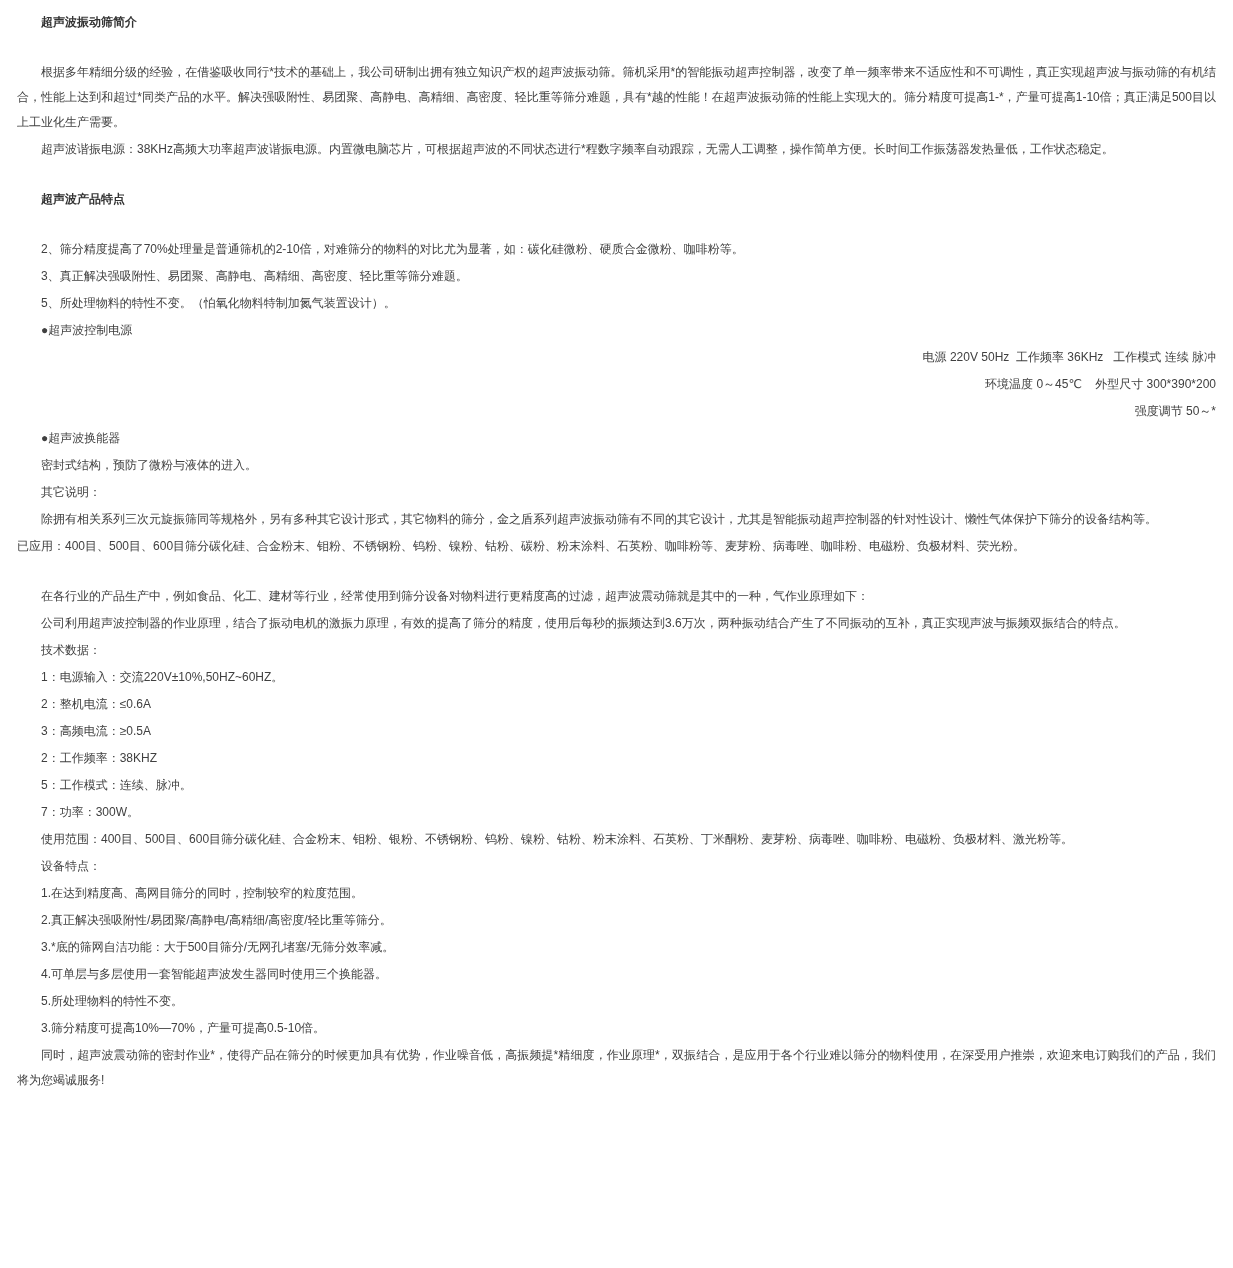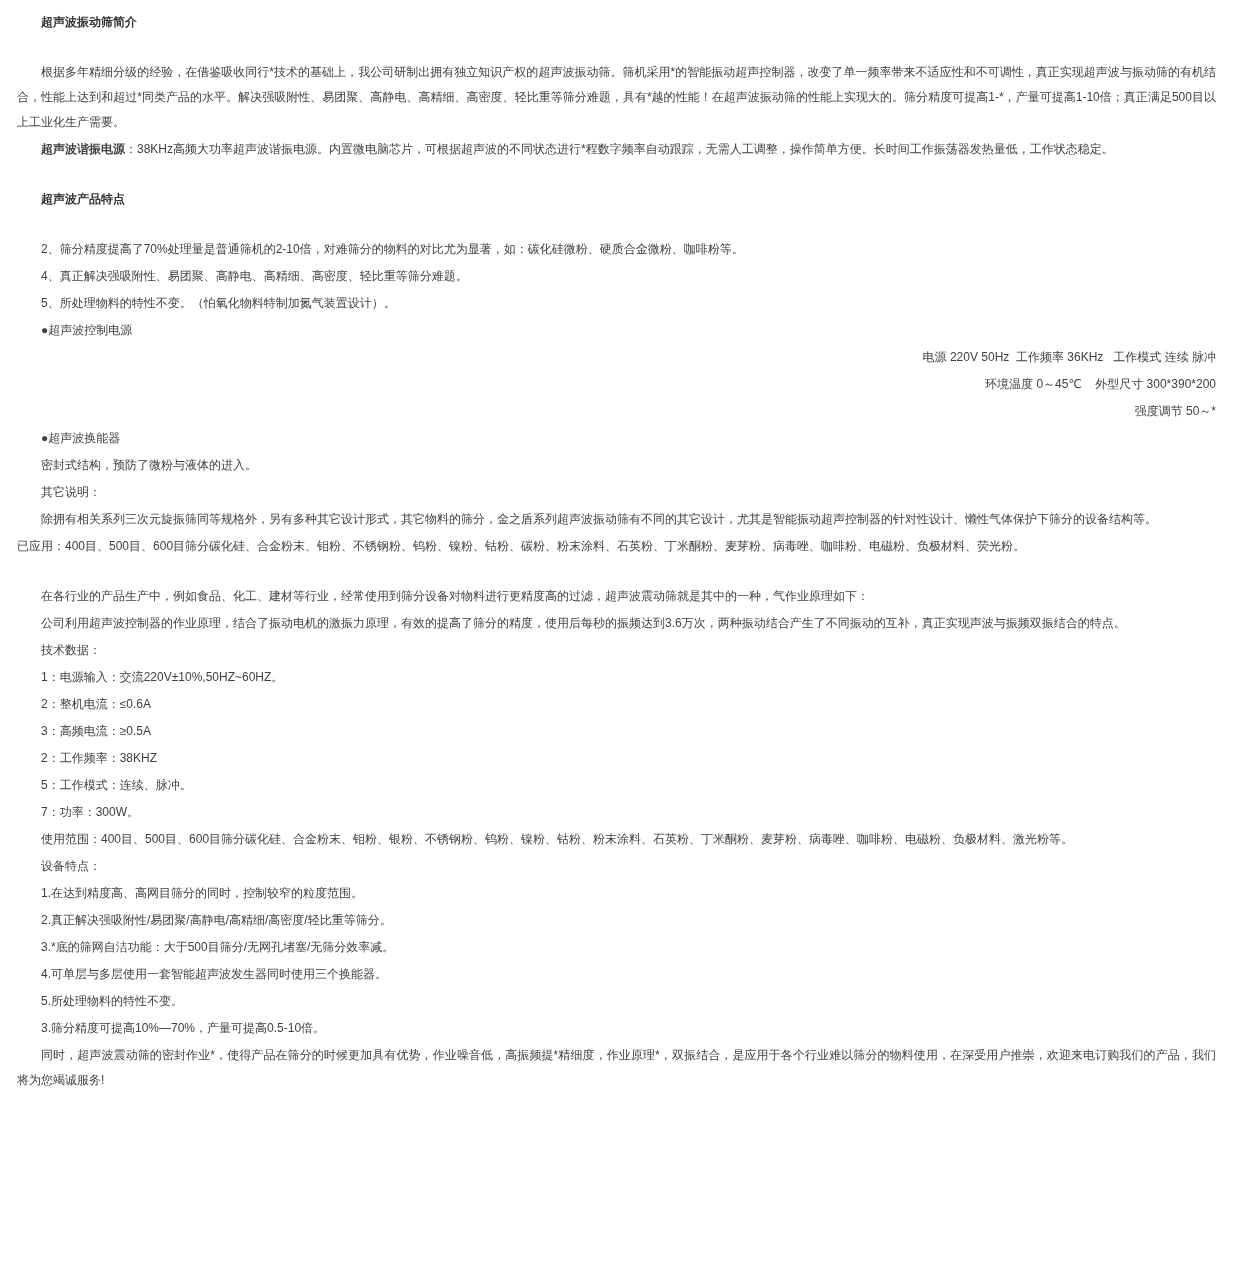--- a/index.html
+++ b/index.html
@@ -31,50 +31,50 @@
   }
   .flush {
     text-indent: 0;
   }
   .pre {
     white-space: pre-wrap;
     text-align: right;
   }
   .gap-b { margin-bottom: 25px !important; }
   .gap-t { margin-top: 25px !important; }
-  b { font-weight: 700; }
+  b { font-weight: 400; }
 </style>
 </head>
 <body>
 
 <div class="doc">
 
   <p class="h gap-b">超声波振动筛简介</p>
 
   <p class="p">根据多年精细分级的经验，在借鉴吸收同行*技术的基础上，我公司研制出拥有独立知识产权的超声波振动筛。筛机采用*的智能振动超声控制器，改变了单一频率带来不适应性和不可调性，真正实现超声波与振动筛的有机结合，性能上达到和超过*同类产品的水平。解决强吸附性、易团聚、高静电、高精细、高密度、轻比重等筛分难题，具有*越的性能！在超声波振动筛的性能上实现大的。筛分精度可提高1-*，产量可提高1-10倍；真正满足500目以上工业化生产需要。</p>
 
   <p class="p"><b>超声波谐振电源</b><span>：38KHz高频大功率超声波谐振电源。内置微电脑芯片，可根据超声波的不同状态进行*程数字频率自动跟踪，无需人工调整，操作简单方便。长时间工作振荡器发热量低，工作状态稳定。</span></p>
 
   <p class="h gap-t gap-b">超声波产品特点</p>
 
   <p class="p">2、筛分精度提高了70%处理量是普通筛机的2-10倍，对难筛分的物料的对比尤为显著，如：碳化硅微粉、硬质合金微粉、咖啡粉等。</p>
-  <p class="p">4、真正解决强吸附性、易团聚、高静电、高精细、高密度、轻比重等筛分难题。</p>
+  <p class="p">3、真正解决强吸附性、易团聚、高静电、高精细、高密度、轻比重等筛分难题。</p>
   <p class="p">5、所处理物料的特性不变。（怕氧化物料特制加氮气装置设计）。</p>
 
   <p class="p">●超声波控制电源</p>
   <p class="p pre">电源 220V 50Hz  工作频率 36KHz   工作模式 连续 脉冲</p>
   <p class="p pre">环境温度 0～45℃    外型尺寸 300*390*200</p>
   <p class="p pre">强度调节 50～*</p>
 
   <p class="p">●超声波换能器</p>
   <p class="p">密封式结构，预防了微粉与液体的进入。</p>
 
   <p class="p">其它说明：</p>
   <p class="p">除拥有相关系列三次元旋振筛同等规格外，另有多种其它设计形式，其它物料的筛分，金之盾系列超声波振动筛有不同的其它设计，尤其是智能振动超声控制器的针对性设计、懒性气体保护下筛分的设备结构等。</p>
-  <p class="p flush">已应用：400目、500目、600目筛分碳化硅、合金粉末、钼粉、不锈钢粉、钨粉、镍粉、钴粉、碳粉、粉末涂料、石英粉、丁米酮粉、麦芽粉、病毒唑、咖啡粉、电磁粉、负极材料、荧光粉。</p>
+  <p class="p flush">已应用：400目、500目、600目筛分碳化硅、合金粉末、钼粉、不锈钢粉、钨粉、镍粉、钴粉、碳粉、粉末涂料、石英粉、咖啡粉等、麦芽粉、病毒唑、咖啡粉、电磁粉、负极材料、荧光粉。</p>
 
   <p class="p gap-t">在各行业的产品生产中，例如食品、化工、建材等行业，经常使用到筛分设备对物料进行更精度高的过滤，超声波震动筛就是其中的一种，气作业原理如下：</p>
   <p class="p">公司利用超声波控制器的作业原理，结合了振动电机的激振力原理，有效的提高了筛分的精度，使用后每秒的振频达到3.6万次，两种振动结合产生了不同振动的互补，真正实现声波与振频双振结合的特点。</p>
 
   <p class="p">技术数据：</p>
   <p class="p">1：电源输入：交流220V±10%,50HZ~60HZ。</p>
   <p class="p">2：整机电流：≤0.6A</p>
   <p class="p">3：高频电流：≥0.5A</p>
   <p class="p">2：工作频率：38KHZ</p>
   <p class="p">5：工作模式：连续、脉冲。</p>

